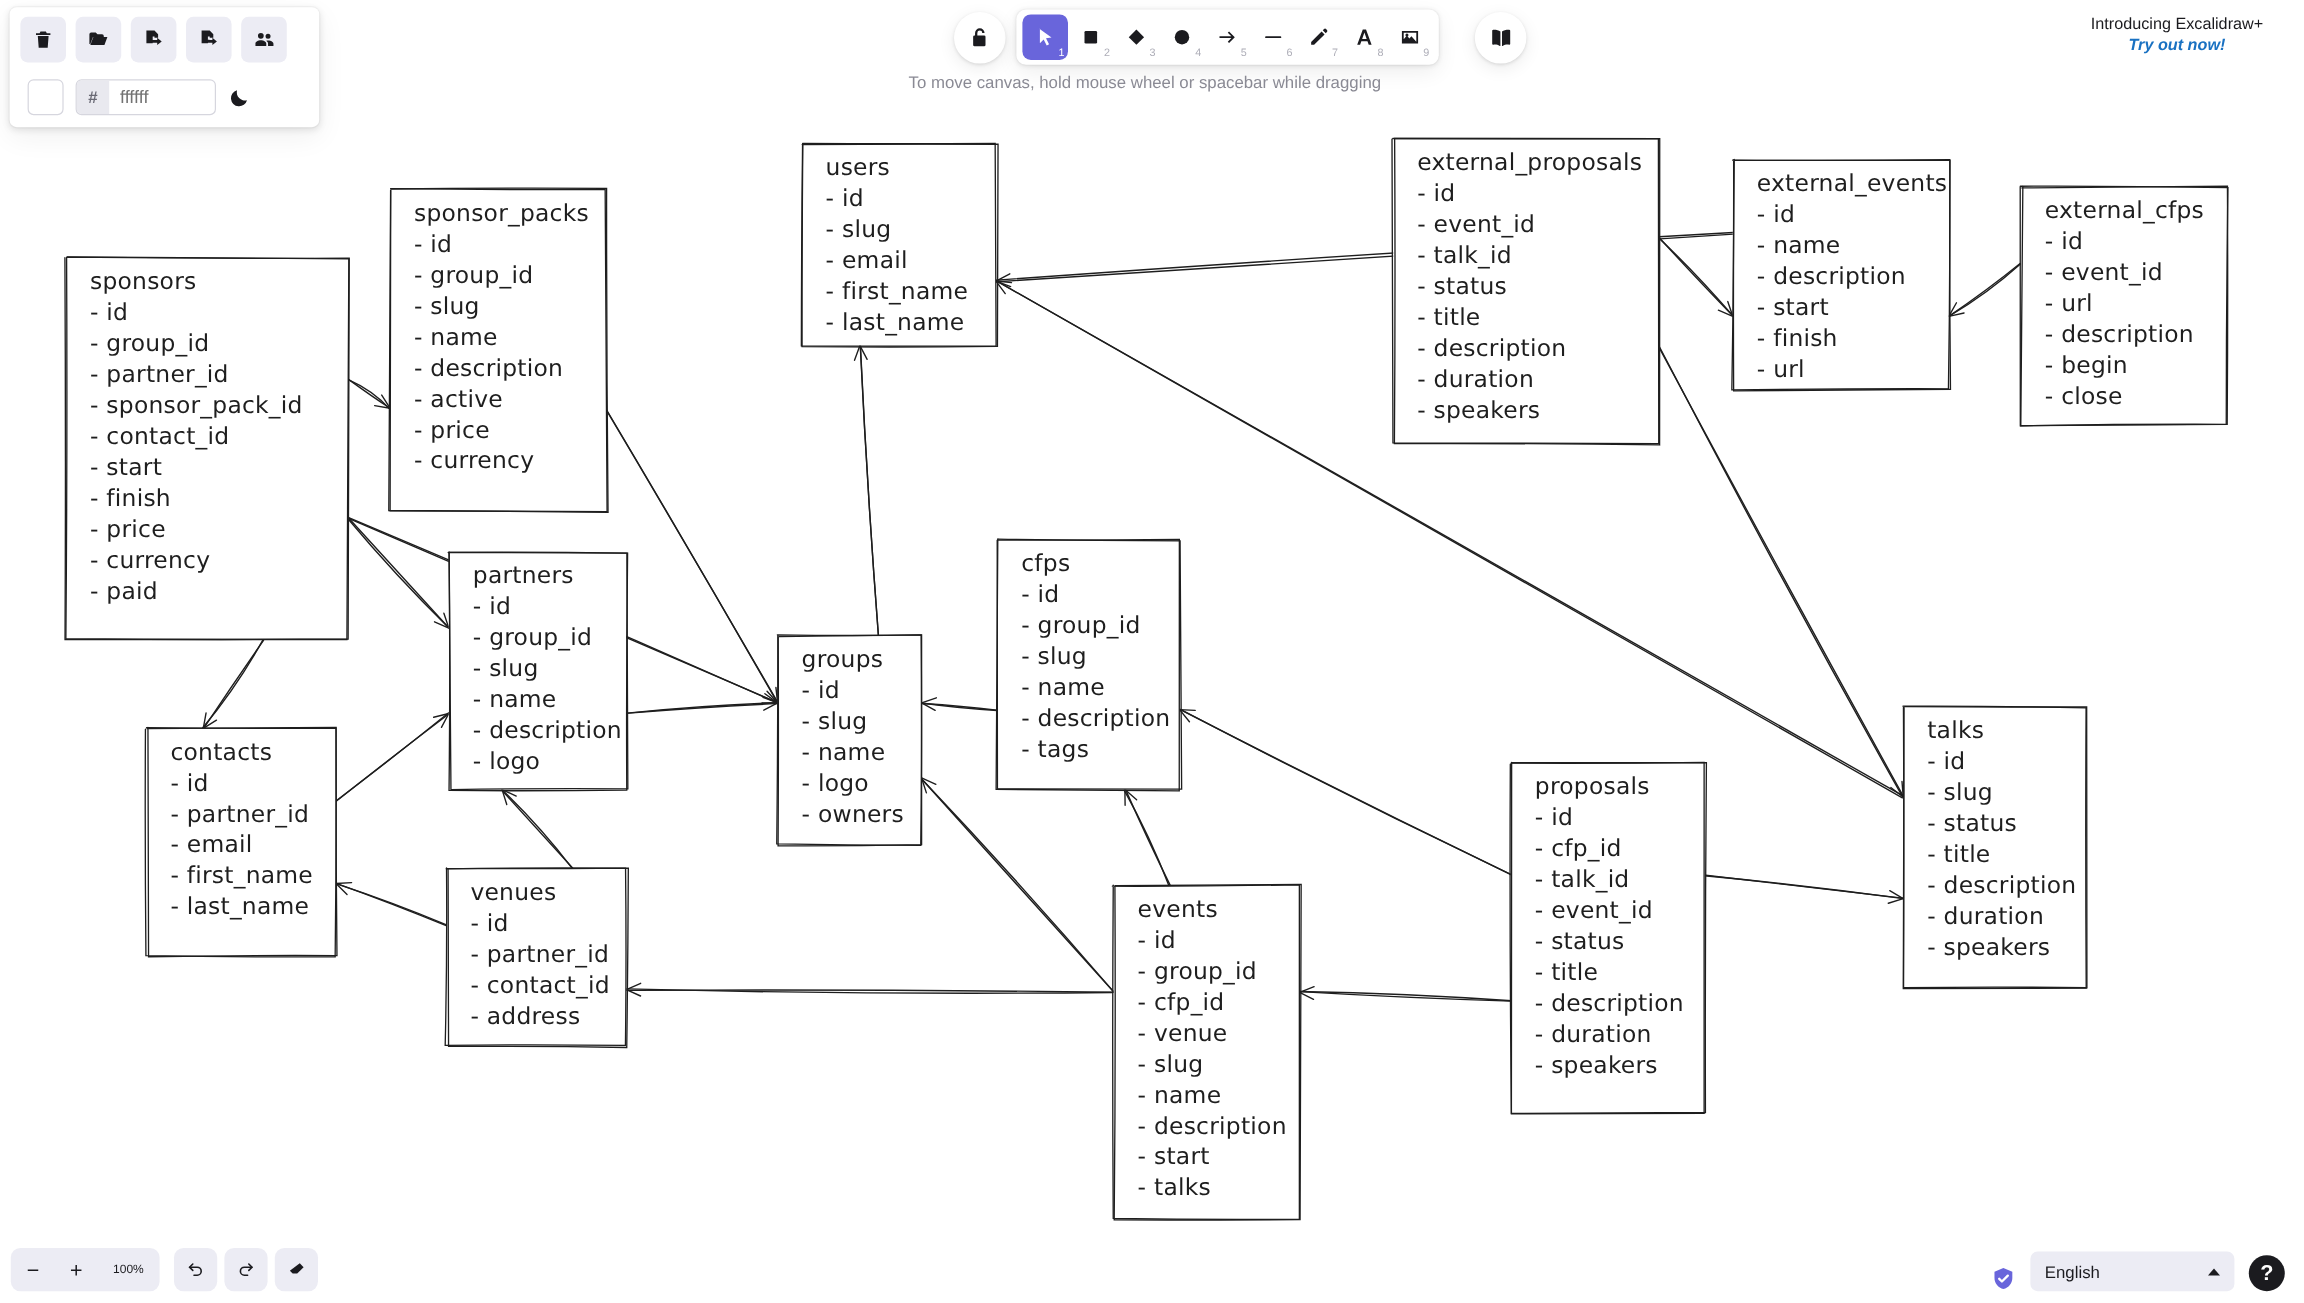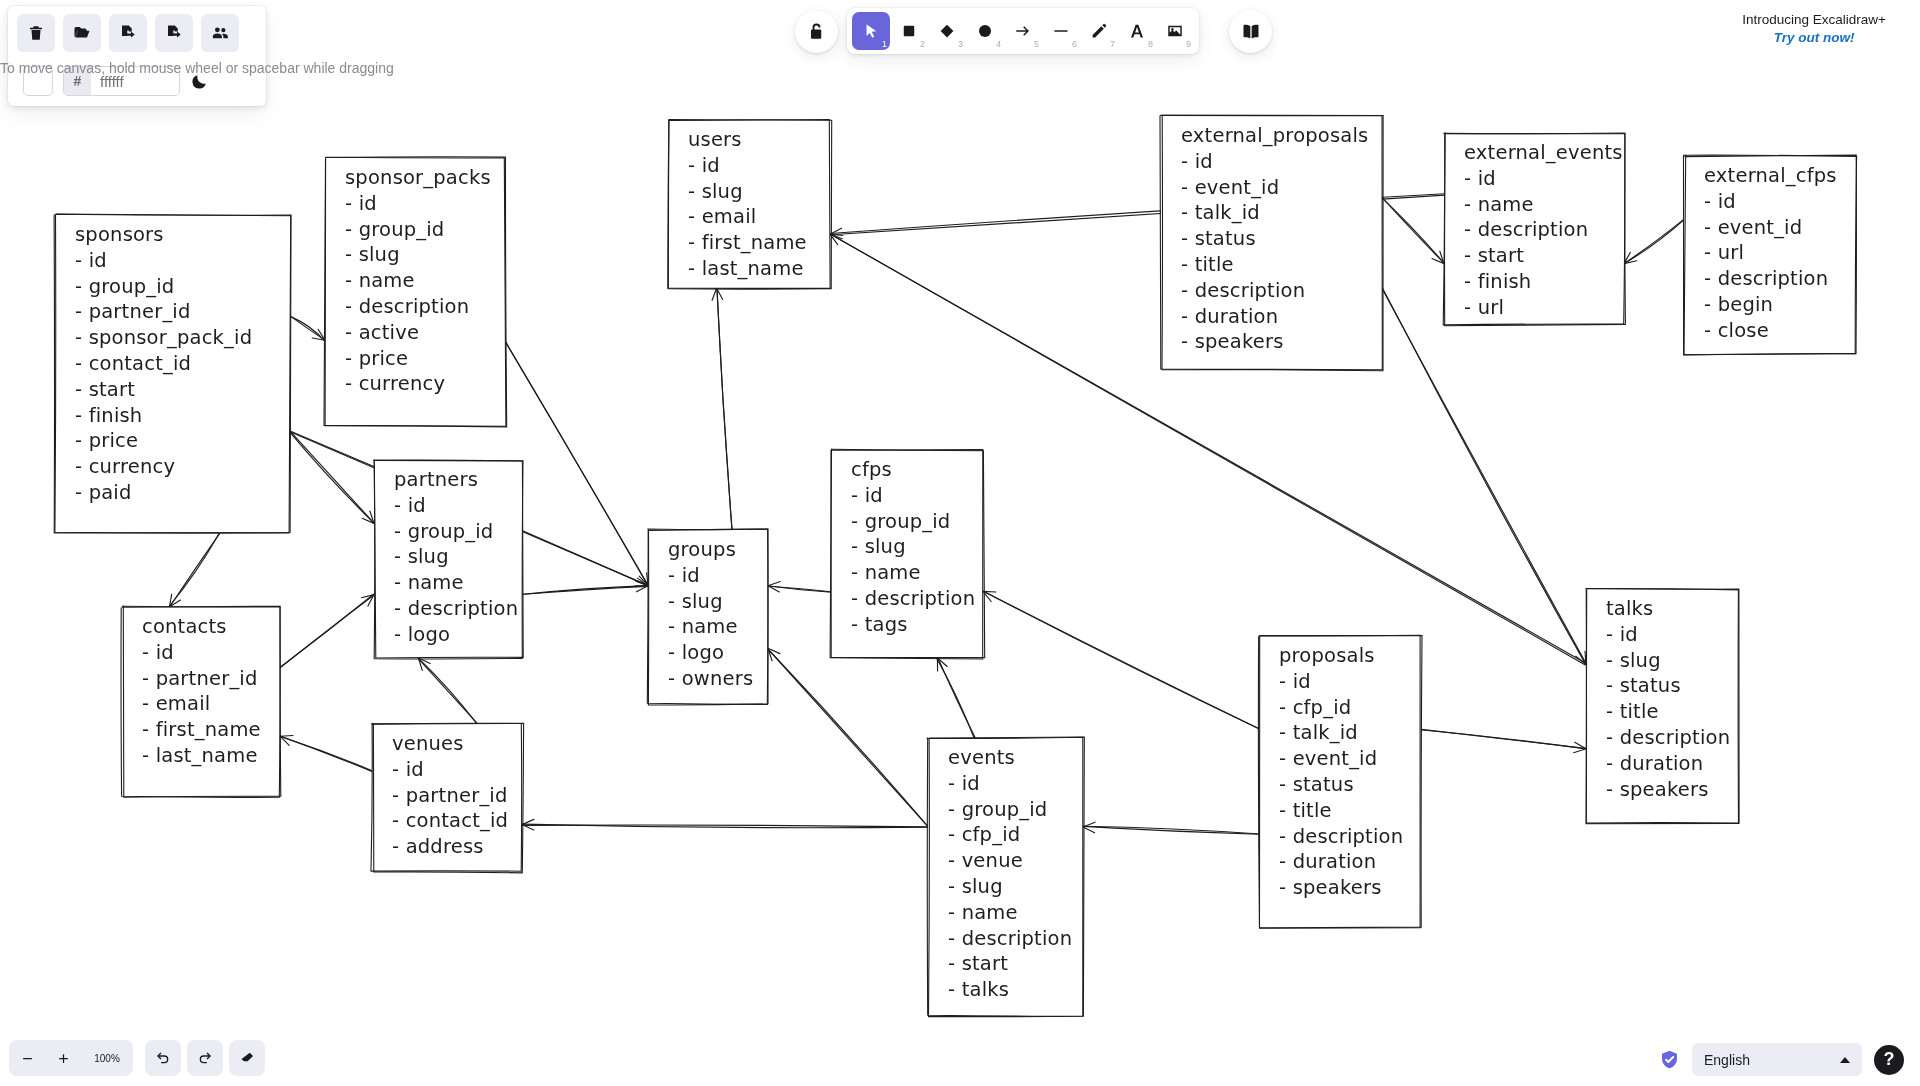--- a/index.html
+++ b/index.html
@@ -97,21 +97,21 @@
     position: absolute; left: 1229px; top: 10px;
     width: 43px; height: 43px; border-radius: 50%;
     background: #ffffff; border: none; cursor: pointer;
     box-shadow: 0 1px 3px rgba(0,0,0,.12), 0 4px 14px rgba(0,0,0,.08);
     display: flex; align-items: center; justify-content: center;
   }
   .lib-btn svg { width: 20px; height: 20px; fill: #1b1b1f; }
 
   .hint {
     position: absolute; left: 0; right: 12px; top: 60px;
-    text-align: left; font-size: 14px; color: #8a8a94;
+    text-align: center; font-size: 14px; color: #8a8a94;
     font-family: "Liberation Sans", sans-serif;
   }
 
   
   .promo {
     position: absolute; right: 34px; top: 11px; text-align: center;
   }
   .promo .l1 { font-size: 13.5px; color: #1b1b1f; line-height: 1.35; }
   .promo .l2 { font-size: 13.5px; color: #1971c2; font-weight: 700; cursor: pointer; line-height: 1.35; font-style: italic; }
 
@@ -135,21 +135,21 @@
   .hist-btn {
     width: 36px; height: 36px; border-radius: 8px; border: none;
     background: #ececf4; cursor: pointer;
     display: flex; align-items: center; justify-content: center;
   }
   .hist-btn svg { width: 16px; height: 16px; }
 
   
   .br {
     position: absolute; right: 16px; bottom: 10px;
-    display: flex; align-items: center; gap: 12px;
+    display: flex; align-items: flex-end; gap: 12px;
   }
   .shield svg { width: 21px; height: 21px; display: block; }
   .lang {
     position: relative; width: 170px; height: 33px;
     background: #ececf4; border-radius: 6px; border: none; cursor: pointer;
     display: flex; align-items: center; padding: 0 12px;
     font-size: 14px; color: #1b1b1f; font-family: "Liberation Sans", sans-serif;
   }
   .lang .caret {
     position: absolute; right: 12px; top: 50%; transform: translateY(-50%);

